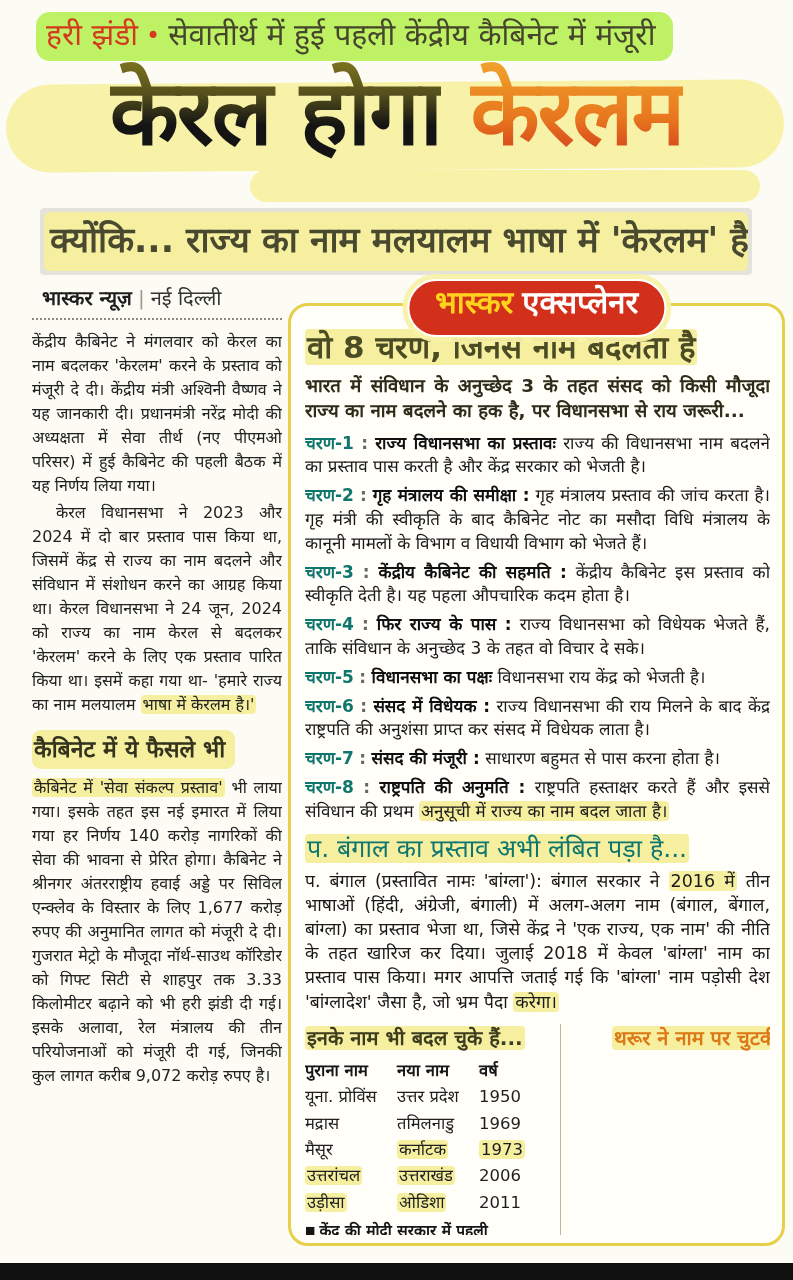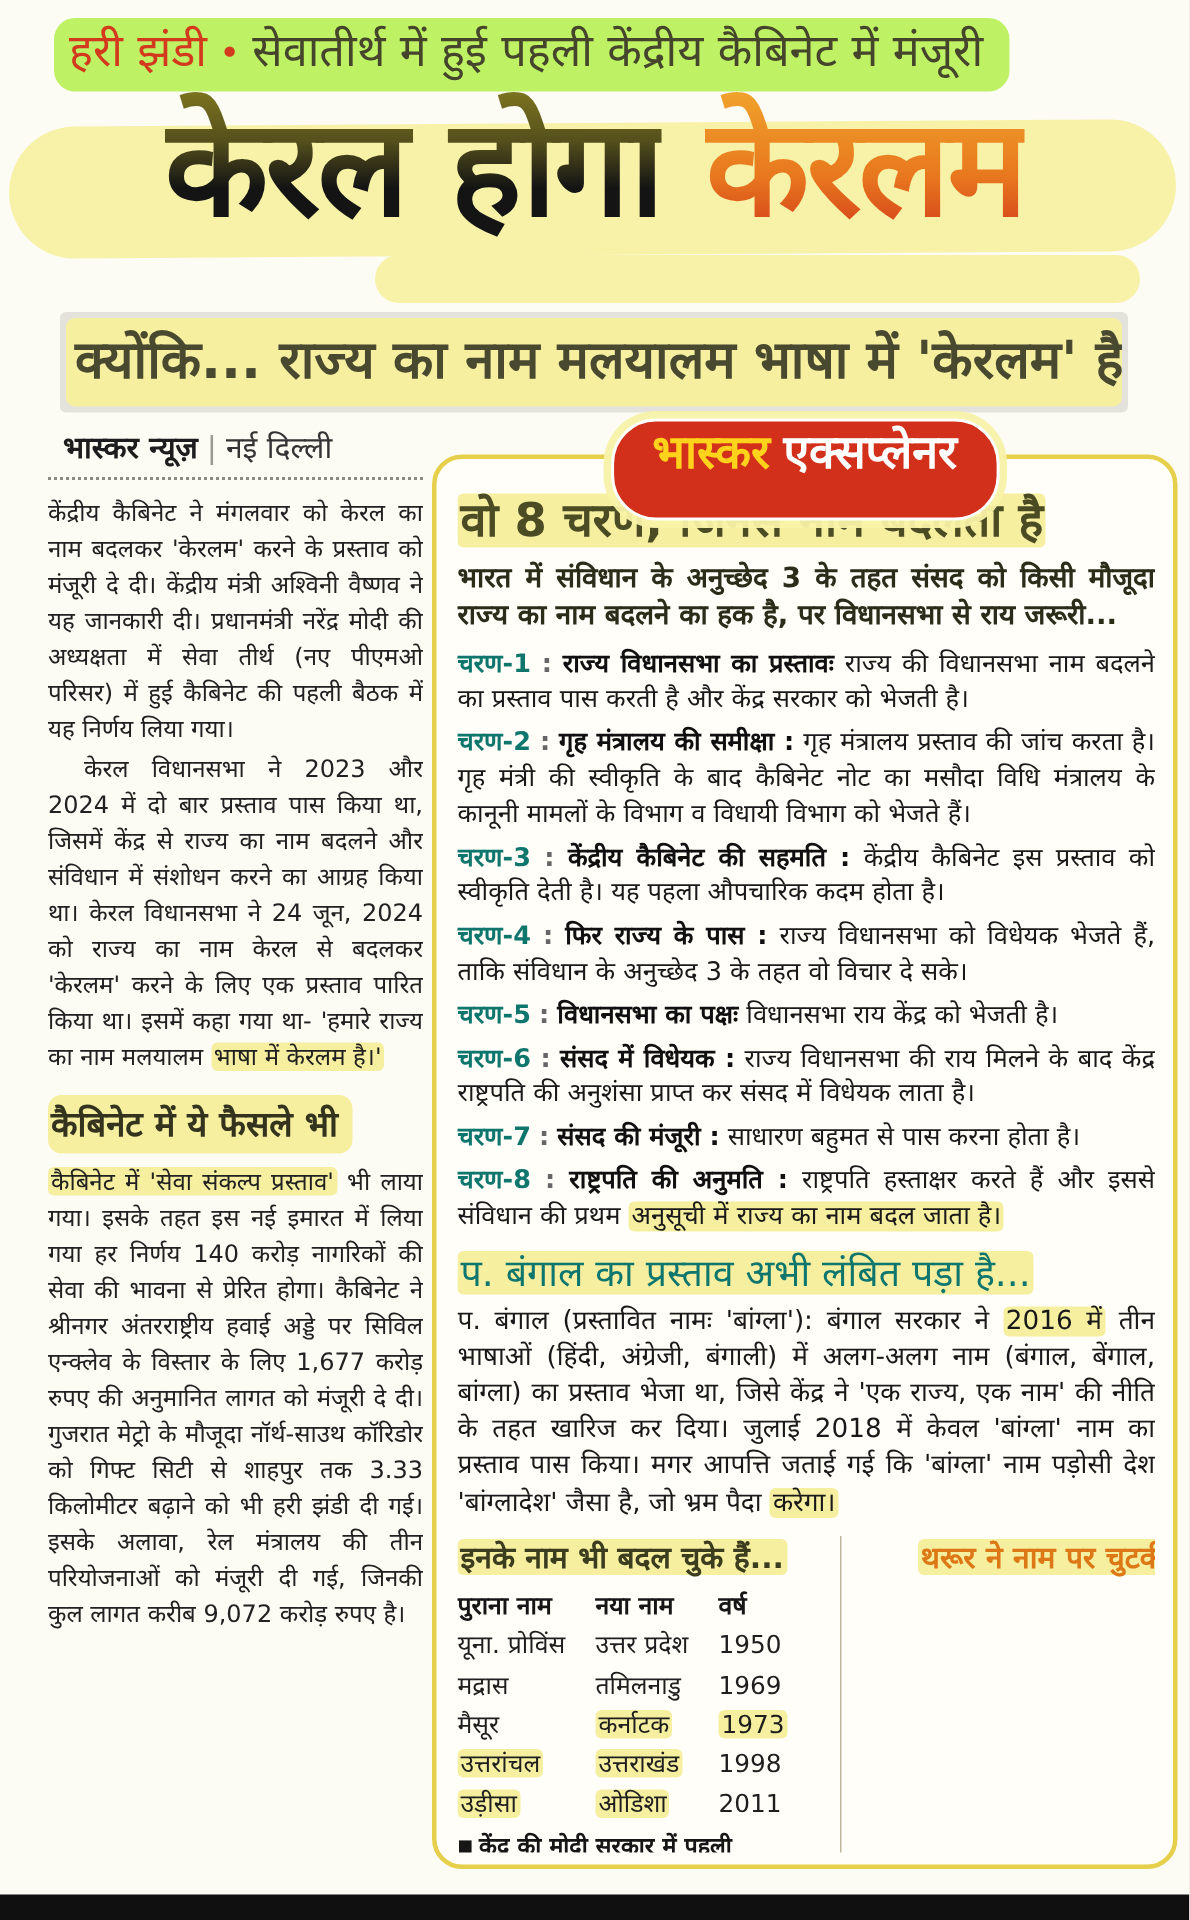--- a/index.html
+++ b/index.html
@@ -73,21 +73,21 @@
   .explainer {
     position:absolute; left:288px; top:303px; width:497px; height:943px;
     border:3px solid #e6cf4a; border-radius:20px; background:#fffef8;
     padding:18px 12px 8px 14px; overflow:visible;
   }
   .explainer-content { height:100%; overflow:hidden; }
   .badge {
     position:absolute; top:-27px; left:50%; transform:translateX(-50%);
     background:#d3301c; border:2px solid #fff;
     box-shadow:0 0 0 5px rgba(248,242,168,0.95);
-    border-radius:30px; padding:3px 26px 24px; font-size:31px; font-weight:bold;
+    border-radius:30px; padding:3px 26px 14px; font-size:31px; font-weight:bold;
     white-space:nowrap; line-height:1.2;
   }
   .badge-w1 { color:#ffd21c; margin-right:9px; }
   .badge-w2 { color:#ffffff; }
   .exp-heading { font-size:31px; font-weight:bold; color:#4b4b24; line-height:1.25; margin:4px 0 7px; }
   .exp-intro { font-size:18.5px; font-weight:600; color:#2c2c1a; line-height:1.35; margin-bottom:8px; text-align:justify; }
   .step { font-size:17px; line-height:1.4; text-align:justify; margin-bottom:5px; color:#191919; }
   .step-label { color:#0f766e; font-weight:bold; }
   .step-colon { color:#666; font-weight:bold; }
   .step-title { font-weight:bold; color:#101010; }
@@ -185,21 +185,21 @@
               <span class="c-year">1969</span>
             </div>
             <div class="rrow">
               <span class="c-old">मैसूर</span>
               <span class="c-new"><span class="hl">कर्नाटक</span></span>
               <span class="c-year"><span class="hl">1973</span></span>
             </div>
             <div class="rrow">
               <span class="c-old"><span class="hl">उत्तरांचल</span></span>
               <span class="c-new"><span class="hl">उत्तराखंड</span></span>
-              <span class="c-year">1998</span>
+              <span class="c-year">2006</span>
             </div>
             <div class="rrow">
               <span class="c-old"><span class="hl">उड़ीसा</span></span>
               <span class="c-new"><span class="hl">ओडिशा</span></span>
               <span class="c-year">2011</span>
             </div>
           </div>
           <p class="rnote"><span class="note-bullet">■</span><span>केंद्र की मोदी सरकार में पहली बार किसी राज्य का नाम बदलेगा।</span></p>
         </div>
 

